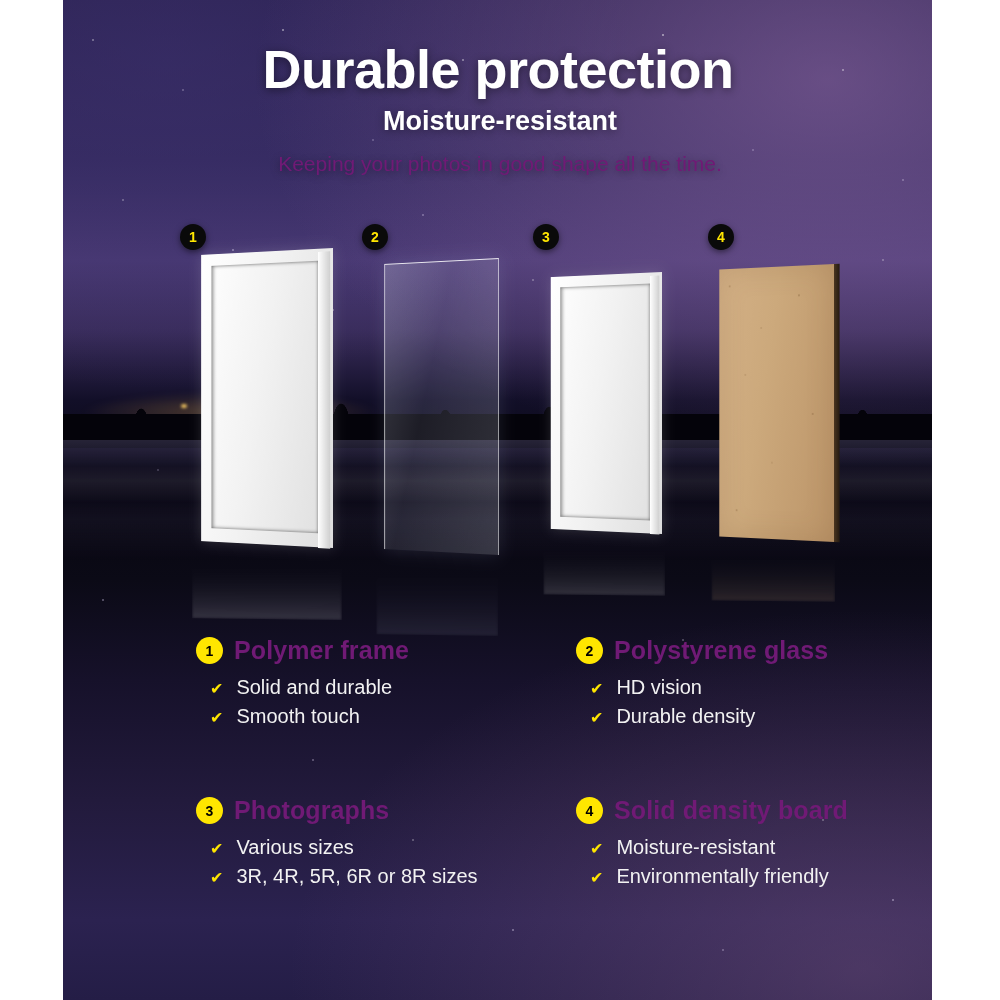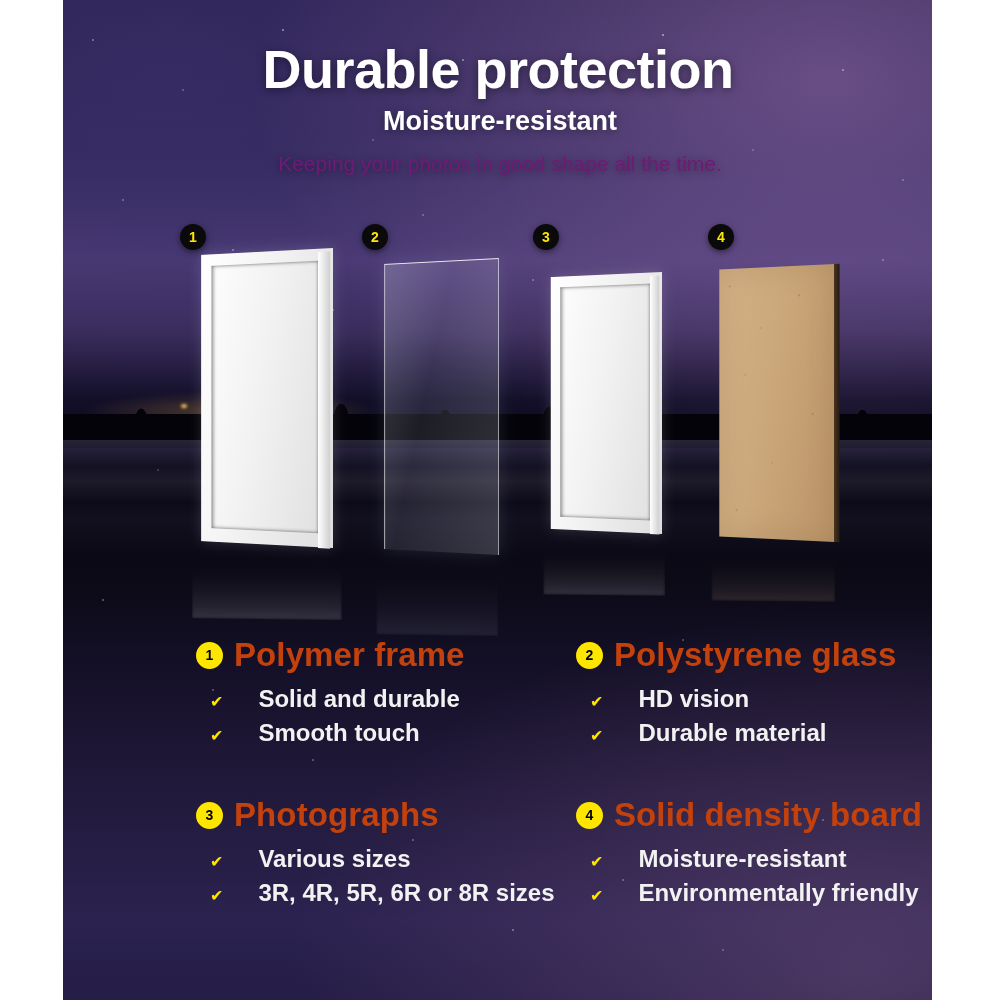--- a/index.html
+++ b/index.html
@@ -169,24 +169,24 @@
   
   .features{position:absolute;left:0;top:636px;width:1000px;height:300px;}
   .fblock{position:absolute;width:400px;}
   .fhead{display:flex;align-items:center;gap:11px;margin-bottom:11px;}
   .badge-list{
     width:27px;height:27px;border-radius:50%;
     background:#ffe600;color:#000;
     font-size:14px;font-weight:bold;
     display:flex;align-items:center;justify-content:center;flex:0 0 auto;
   }
-  .ftitle{font-size:33px;font-weight:bold;color:#c2410c;letter-spacing:.1px;}
+  .ftitle{font-size:25px;font-weight:bold;color:#701a75;letter-spacing:.1px;}
   .fitem{display:flex;align-items:baseline;gap:13px;padding-left:14px;margin-top:6px;}
   .check{color:#ffe600;font-size:16px;line-height:1;flex:0 0 auto;}
-  .ftext{font-size:24px;color:#f2f2f2;font-weight:700;margin-left:22px;}
+  .ftext{font-size:20px;color:#f2f2f2;font-weight:400;}
 </style>
 </head>
 <body>
 
 <div class="canvas">
 
   <div class="plate">
     <div class="stars"></div>
     <div class="glow-left"></div>
     <div class="treeline"></div>
@@ -268,21 +268,21 @@
       <div class="fhead">
         <div class="badge-list">2</div>
         <div class="ftitle">Polystyrene glass</div>
       </div>
       <div class="fitem">
         <span class="check">✔</span>
         <span class="ftext">HD vision</span>
       </div>
       <div class="fitem">
         <span class="check">✔</span>
-        <span class="ftext">Durable material</span>
+        <span class="ftext">Durable density</span>
       </div>
     </div>
 
     <div class="fblock" style="left:196px;top:160px;">
       <div class="fhead">
         <div class="badge-list">3</div>
         <div class="ftitle">Photographs</div>
       </div>
       <div class="fitem">
         <span class="check">✔</span>

